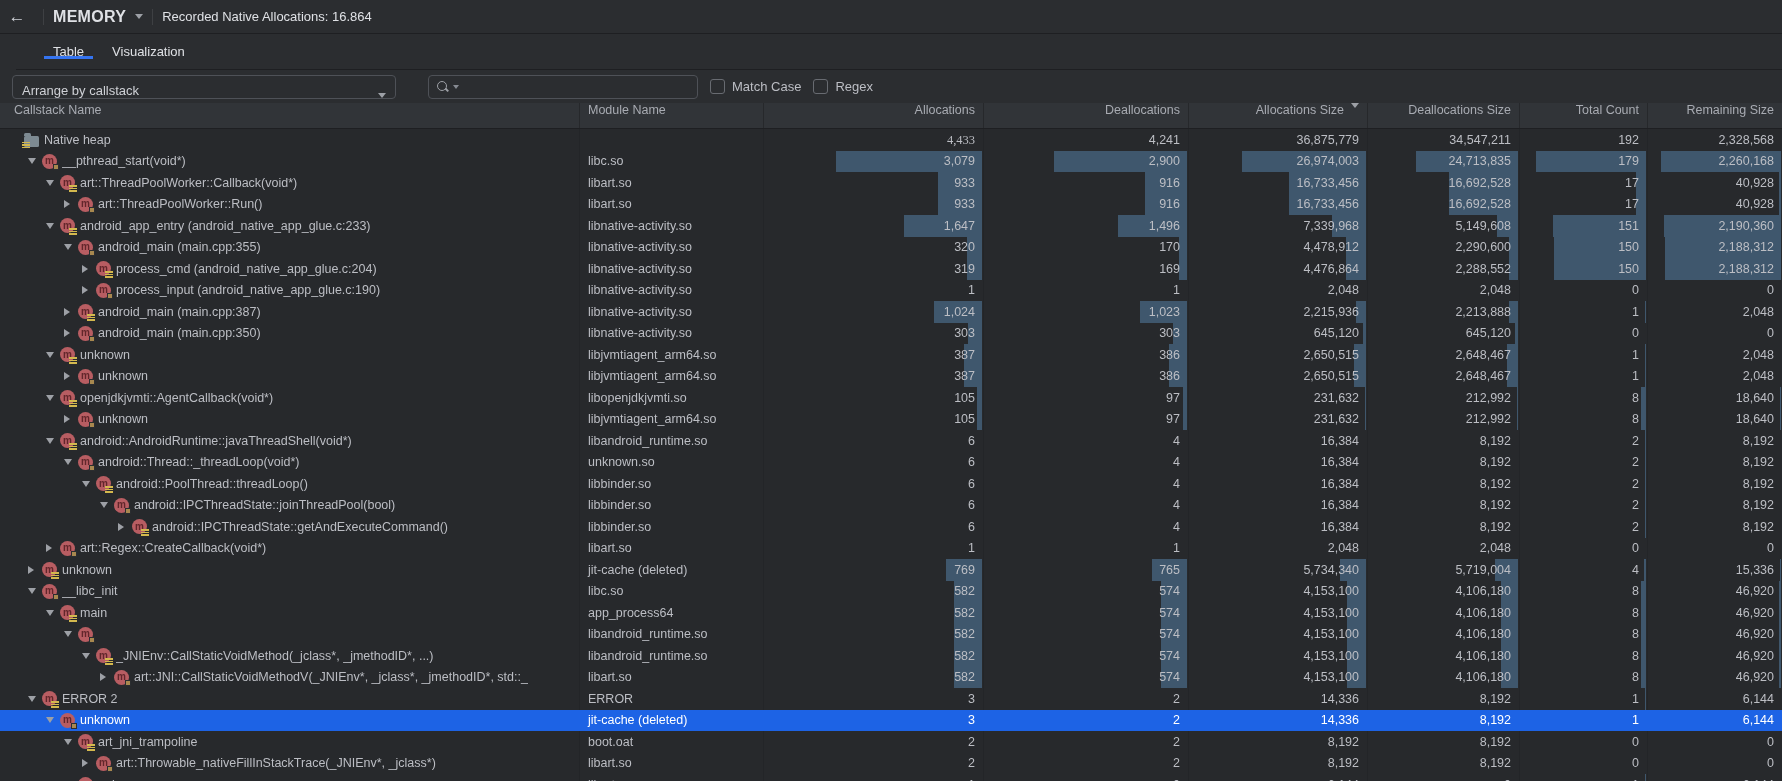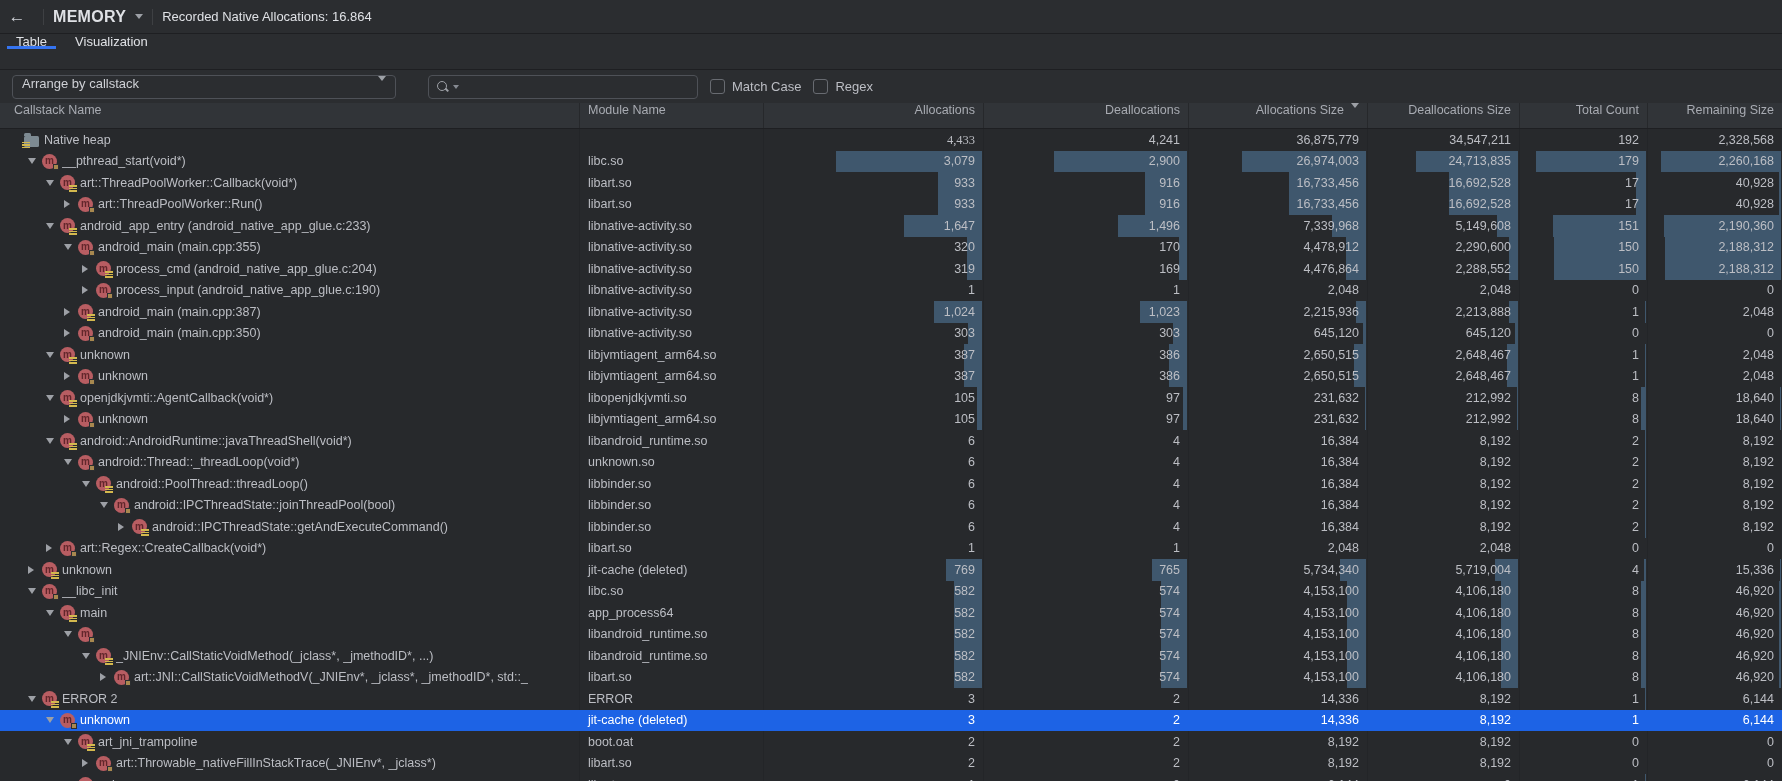--- a/index.html
+++ b/index.html
@@ -11,27 +11,27 @@
     -webkit-font-smoothing:antialiased;
   }
   
   .topbar{ height:34px; display:flex; align-items:center; border-bottom:1px solid #1e1f22; }
   .back{ width:34px; text-align:center; font-size:17px; color:#ced0d6; cursor:default; }
   .vdiv{ width:1px; height:16px; background:#3e4043; margin:0 9px; }
   .memlabel{ font-size:16px; font-weight:bold; color:#dfe1e5; letter-spacing:.3px; }
   .caret-down{ width:0; height:0; border-left:4px solid transparent; border-right:4px solid transparent; border-top:5px solid #9da0a6; margin-left:9px; }
   .titletext{ font-size:13px; color:#dfe1e5; }
   
-  .tabbar{ height:36px; display:flex; align-items:flex-start; border-bottom:1px solid #1e1f22; padding-left:2px; }
+  .tabbar{ height:36px; display:flex; align-items:center; border-bottom:1px solid #1e1f22; padding-left:23px;margin-left:16px; }
   .tab{ position:relative; display:flex; align-items:center; padding:0 14px; font-size:13px; color:#dfe1e5; cursor:default; }
   .tab.active::after{ content:""; position:absolute; left:5px; right:5px; bottom:0; height:3px; background:#3574f0; }
   
   .toolbar{ height:33px; display:flex; align-items:center; padding-left:12px; }
   .combo{ width:384px; height:24px; border:1px solid #4e5157; border-radius:4px; background:#2b2d30;
-          display:flex; align-items:flex-start; justify-content:space-between; padding:0 9px; font-size:13px; color:#cfd1d6;gap:8px;}
+          display:flex; align-items:flex-end; justify-content:space-between; padding:0 9px; font-size:13px; color:#cfd1d6;gap:8px;}
   .searchbox{ width:270px; height:24px; border:1px solid #4e5157; border-radius:4px; background:#2b2d30;
           display:flex; align-items:center; padding:0 7px; margin-left:32px; gap:3px; }
   .mag{ position:relative; width:14px; height:14px; flex:none; }
   .mag::before{ content:""; position:absolute; left:1px; top:1px; width:8px; height:8px; border:1.5px solid #9da0a6; border-radius:50%;}
   .mag::after{ content:""; position:absolute; left:9px; top:9px; width:4px; height:1.5px; background:#9da0a6; transform:rotate(45deg); }
   .mag-caret{ width:0;height:0;border-left:3px solid transparent;border-right:3px solid transparent;border-top:4px solid #868a91; flex:none;}
   .searchbox input{ flex:1; background:transparent; border:none; outline:none; color:#dfe1e5; font-size:13px; font-family:"Liberation Sans",sans-serif;}
   .chk{ display:flex; align-items:center; gap:7px; margin-left:12px; font-size:13px; color:#bcbec4;}
   .chk .box{ width:15px; height:15px; border:1.5px solid #686b71; border-radius:3px; background:#2b2d30;}
   

